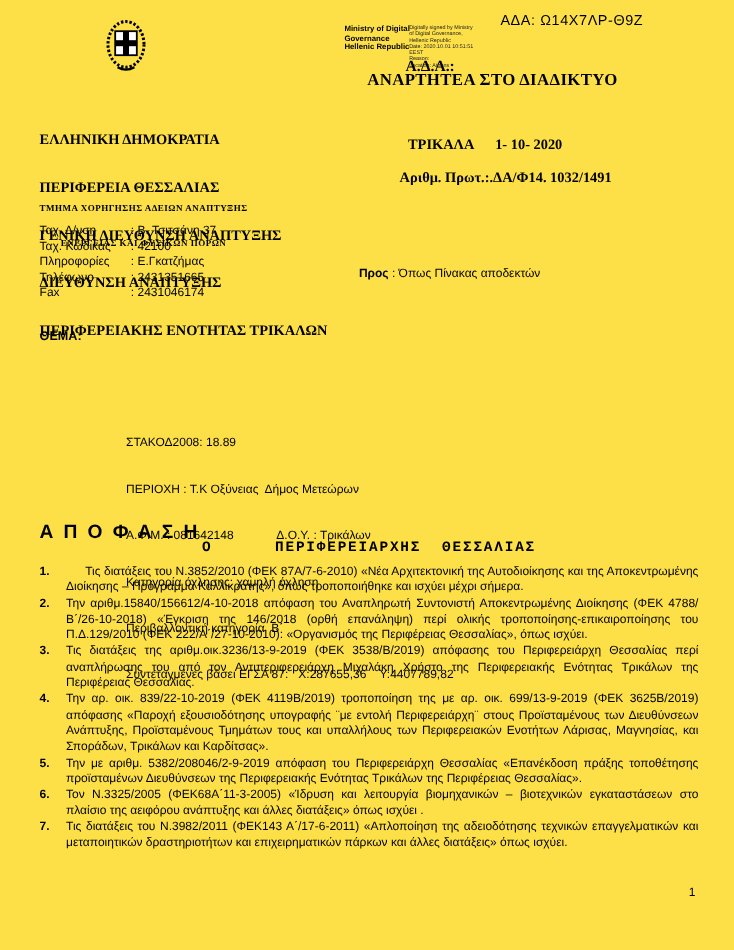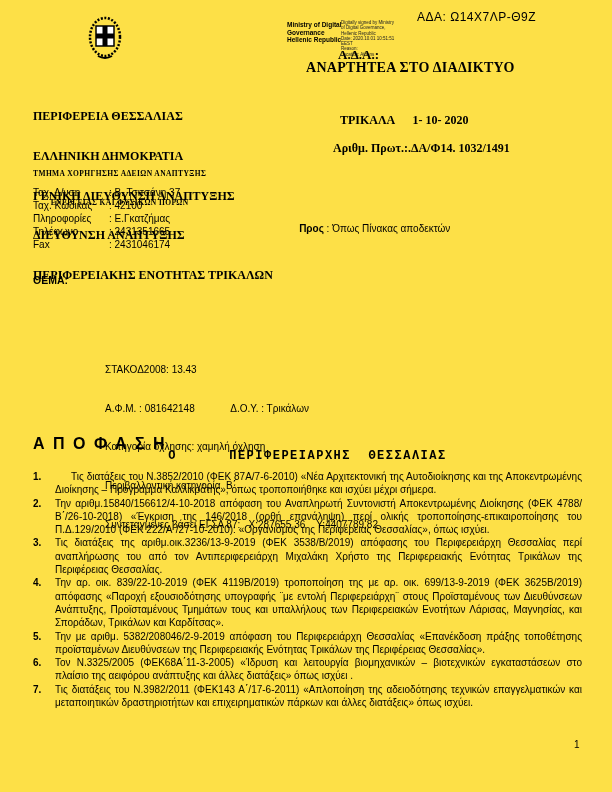--- a/index.html
+++ b/index.html
@@ -72,22 +72,22 @@
 Hellenic Republic
 Date: 2020.10.01 10:51:51
 EEST
 Reason:
 Location: Athens</div>
 
   <div class="abs ada-label">Α.Δ.Α.:</div>
   <div class="abs anartitea">ΑΝΑΡΤΗΤΕΑ ΣΤΟ ΔΙΑΔΙΚΤΥΟ</div>
 
   <div class="abs agency">
+    <div>ΕΛΛΗΝΙΚΗ ΔΗΜΟΚΡΑΤΙΑ</div>
     <div>ΠΕΡΙΦΕΡΕΙΑ ΘΕΣΣΑΛΙΑΣ</div>
-    <div>ΕΛΛΗΝΙΚΗ ΔΗΜΟΚΡΑΤΙΑ</div>
     <div>ΓΕΝΙΚΗ ΔΙΕΥΘΥΝΣΗ ΑΝΑΠΤΥΞΗΣ</div>
     <div>ΔΙΕΥΘΥΝΣΗ ΑΝΑΠΤΥΞΗΣ</div>
     <div>ΠΕΡΙΦΕΡΕΙΑΚΗΣ ΕΝΟΤΗΤΑΣ ΤΡΙΚΑΛΩΝ</div>
   </div>
   <div class="abs dept">
     <div>ΤΜΗΜΑ ΧΟΡΗΓΗΣΗΣ ΑΔΕΙΩΝ ΑΝΑΠΤΥΞΗΣ</div>
     <div>ΕΝΕΡΓΕΙΑΣ ΚΑΙ ΦΥΣΙΚΩΝ ΠΟΡΩΝ</div>
   </div>
 
   <div class="abs city-date">ΤΡΙΚΑΛΑ      1- 10- 2020</div>
@@ -103,21 +103,22 @@
 
   <div class="abs pros">
     <span class="pros-lbl">Προς</span><span> : Όπως Πίνακας αποδεκτών</span>
   </div>
 
   <div class="abs subject">
     <span class="subject-lbl">ΘΕΜΑ:</span>
   </div>
 
   <div class="abs info">
-    <div>ΣΤΑΚΟΔ2008: 13.43</div>
+    <div>ΣΤΑΚΟΔ2008: 18.89</div>
+    <div>ΠΕΡΙΟΧΗ : Τ.Κ Οξύνειας  Δήμος Μετεώρων</div>
     <div>Α.Φ.Μ. : 081642148             Δ.Ο.Υ. : Τρικάλων</div>
     <div>Κατηγορία όχλησης: χαμηλή όχληση</div>
     <div>Περιβαλλοντική κατηγορία  Β΄</div>
     <div>Συντεταγμένες βάσει ΕΓΣΑ 87:   Χ:287655,36    Υ:4407789,82</div>
   </div>
 
   <div class="abs title1">Α Π Ο Φ Α Σ Η</div>
   <div class="abs title2">Ο      ΠΕΡΙΦΕΡΕΙΑΡΧΗΣ  ΘΕΣΣΑΛΙΑΣ</div>
 
   <ol class="abs items">

